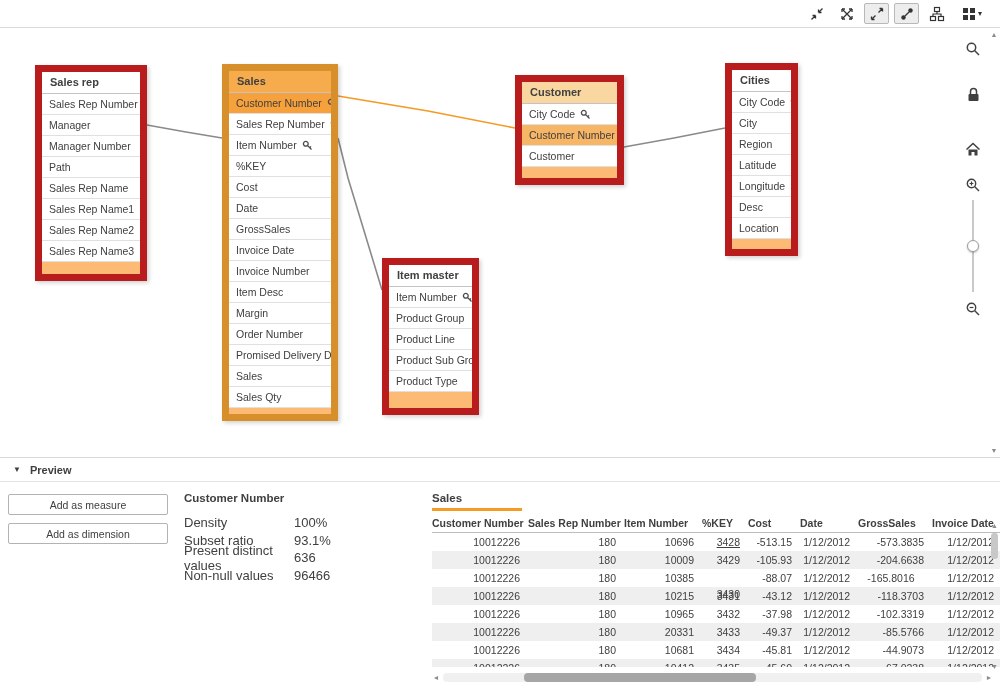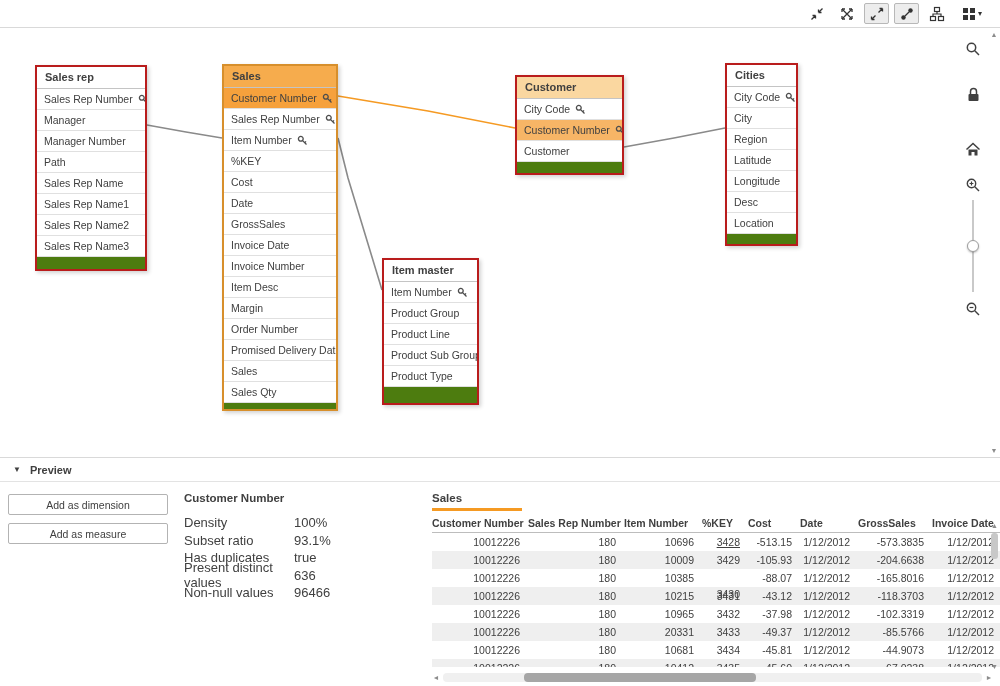--- a/index.html
+++ b/index.html
@@ -11,21 +11,21 @@
   .topbar{height:28px;border-bottom:1px solid #d9d9d9;display:flex;align-items:center;justify-content:flex-end;gap:5px;padding-right:10px;background:#fff}
   .tool-btn{width:25px;height:21px;border:1px solid transparent;background:transparent;display:flex;align-items:center;justify-content:center;border-radius:2px}
   .tool-btn.wide{width:36px;gap:2px}
   .tool-btn.pressed{background:#ededed;border-color:#b8b8b8}
   .tool-btn svg{display:block}
   .menu-caret{font-size:8px;color:#333;line-height:1}
 
   
   .canvas{position:relative;height:430px;background:#fff;border-bottom:1px solid #d9d9d9;overflow:hidden}
   .links-svg{position:absolute;left:0;top:0;width:100%;height:100%}
-  .tbox{position:absolute;background:#4d7c0f;border:2px solid #b91c1c;box-shadow:2px 2px 4px rgba(0,0,0,.18)}
+  .tbox{position:absolute;background:#fdba74;border:7px solid #b91c1c;box-shadow:2px 2px 4px rgba(0,0,0,.18)}
   .tbox.selected{border-color:#d78f2c}
   .tbox-header{height:22px;line-height:21px;padding:0 8px;font-weight:bold;font-size:11px;border-bottom:1px solid #c4c4c4;white-space:nowrap;overflow:hidden;background:#fff}
   .tbox-field{height:21px;padding:0 7px;display:flex;align-items:center;gap:5px;border-bottom:1px solid #e0e0e0;font-size:10.5px;white-space:nowrap;overflow:hidden;background:#fff}
   .key-icon{display:inline-flex;flex:0 0 auto}
 
   
   .side-tools{position:absolute;top:0;right:14px;width:26px;height:100%}
   .side-btn{position:absolute;left:0;width:26px;height:26px;border:0;background:transparent;display:flex;align-items:center;justify-content:center}
   .zoom-slider{position:absolute;left:0;width:26px;height:92px}
   .zs-track{position:absolute;left:12px;top:0;bottom:0;width:2px;background:#c9c9c9}
@@ -344,37 +344,33 @@
     </div>
     </div>
 
   <div class="preview-bar">
     <span class="pv-caret">▼</span>
     <span class="pv-label">Preview</span>
   </div>
 
   <div class="preview-body">
     <div class="pv-col1">
+      <button class="pv-btn">Add as measure</button>
       <button class="pv-btn">Add as dimension</button>
-      <button class="pv-btn">Add as measure</button>
     </div>
     <div class="pv-col2">
       <div class="fd-title">Customer Number</div>
       <div class="fd-list">
           <div class="fd-row">
             <span class="fd-label">Density</span>
             <span class="fd-value">100%</span>
           </div>
           <div class="fd-row">
             <span class="fd-label">Subset ratio</span>
             <span class="fd-value">93.1%</span>
-          </div>
-          <div class="fd-row">
-            <span class="fd-label">Has duplicates</span>
-            <span class="fd-value">true</span>
           </div>
           <div class="fd-row">
             <span class="fd-label">Present distinct values</span>
             <span class="fd-value">636</span>
           </div>
           <div class="fd-row">
             <span class="fd-label">Non-null values</span>
             <span class="fd-value">96466</span>
           </div>
         </div>
@@ -413,21 +409,21 @@
               <div class="pt-cell" style="width: 74px;">-204.6638</div>
               <div class="pt-cell" style="width: 70px;">1/12/2012</div>
             </div>
             <div class="pt-row">
               <div class="pt-cell" style="width: 96px;">10012226</div>
               <div class="pt-cell" style="width: 96px;">180</div>
               <div class="pt-cell" style="width: 78px;">10385</div>
               <div class="pt-cell" style="width: 46px; margin-top: 32px;">3430</div>
               <div class="pt-cell" style="width: 52px;">-88.07</div>
               <div class="pt-cell" style="width: 58px;">1/12/2012</div>
-              <div class="pt-cell" style="width: 74px;">-165.8016</div>
+              <div class="pt-cell" style="width: 74px; text-align: center;">-165.8016</div>
               <div class="pt-cell" style="width: 70px;">1/12/2012</div>
             </div>
             <div class="pt-row alt">
               <div class="pt-cell" style="width: 96px;">10012226</div>
               <div class="pt-cell" style="width: 96px;">180</div>
               <div class="pt-cell" style="width: 78px;">10215</div>
               <div class="pt-cell" style="width: 46px;">3431</div>
               <div class="pt-cell" style="width: 52px;">-43.12</div>
               <div class="pt-cell" style="width: 58px;">1/12/2012</div>
               <div class="pt-cell" style="width: 74px;">-118.3703</div>

